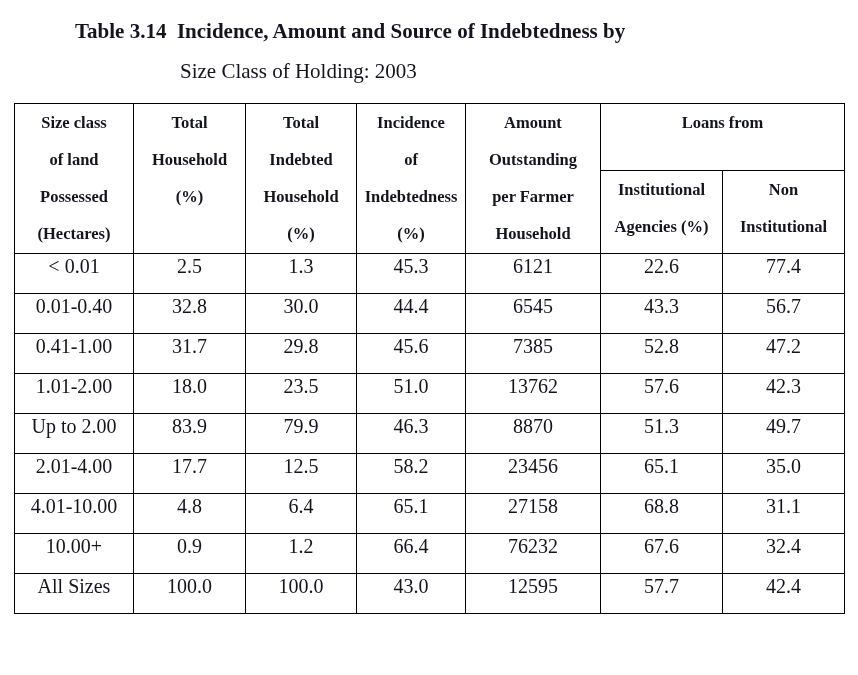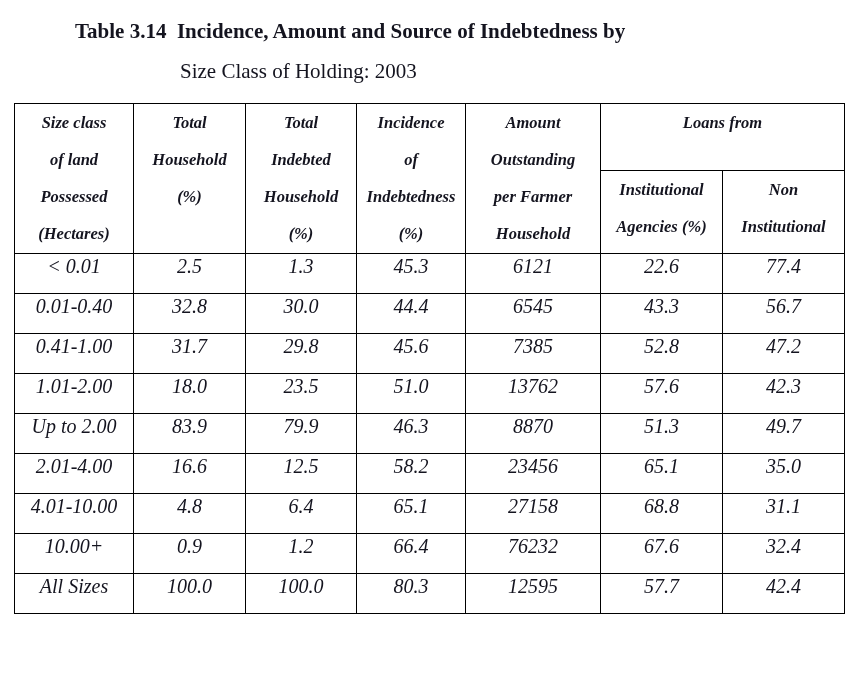--- a/index.html
+++ b/index.html
@@ -30,21 +30,20 @@
     font-size: 21px;
     line-height: 22px;
     font-weight: normal;
     white-space: pre-wrap;
   }
   table.main {
     margin: 21px 0 0 14px;
     border-collapse: collapse;
     table-layout: fixed;
     width: 830px;
-    font-style: italic;
   }
   table.main th, table.main td {
     border: 1.5px solid #000000;
     padding: 0;
     vertical-align: top;
     overflow: hidden;
   }
   th.hdr {
     font-weight: bold;
     font-size: 16.5px;
@@ -178,21 +177,21 @@
         <td class="cell">Up to 2.00</td>
         <td class="cell">83.9</td>
         <td class="cell">79.9</td>
         <td class="cell">46.3</td>
         <td class="cell">8870</td>
         <td class="cell">51.3</td>
         <td class="cell">49.7</td>
       </tr>
       <tr class="data-row">
         <td class="cell">2.01-4.00</td>
-        <td class="cell">16.6</td>
+        <td class="cell">17.7</td>
         <td class="cell">12.5</td>
         <td class="cell">58.2</td>
         <td class="cell">23456</td>
         <td class="cell">65.1</td>
         <td class="cell">35.0</td>
       </tr>
       <tr class="data-row">
         <td class="cell">4.01-10.00</td>
         <td class="cell">4.8</td>
         <td class="cell">6.4</td>
@@ -207,21 +206,21 @@
         <td class="cell">1.2</td>
         <td class="cell">66.4</td>
         <td class="cell">76232</td>
         <td class="cell">67.6</td>
         <td class="cell">32.4</td>
       </tr>
       <tr class="data-row">
         <td class="cell">All Sizes</td>
         <td class="cell">100.0</td>
         <td class="cell">100.0</td>
-        <td class="cell">80.3</td>
+        <td class="cell">43.0</td>
         <td class="cell">12595</td>
         <td class="cell">57.7</td>
         <td class="cell">42.4</td>
       </tr>
     </tbody>
   </table>
 
 
 </div>
 

